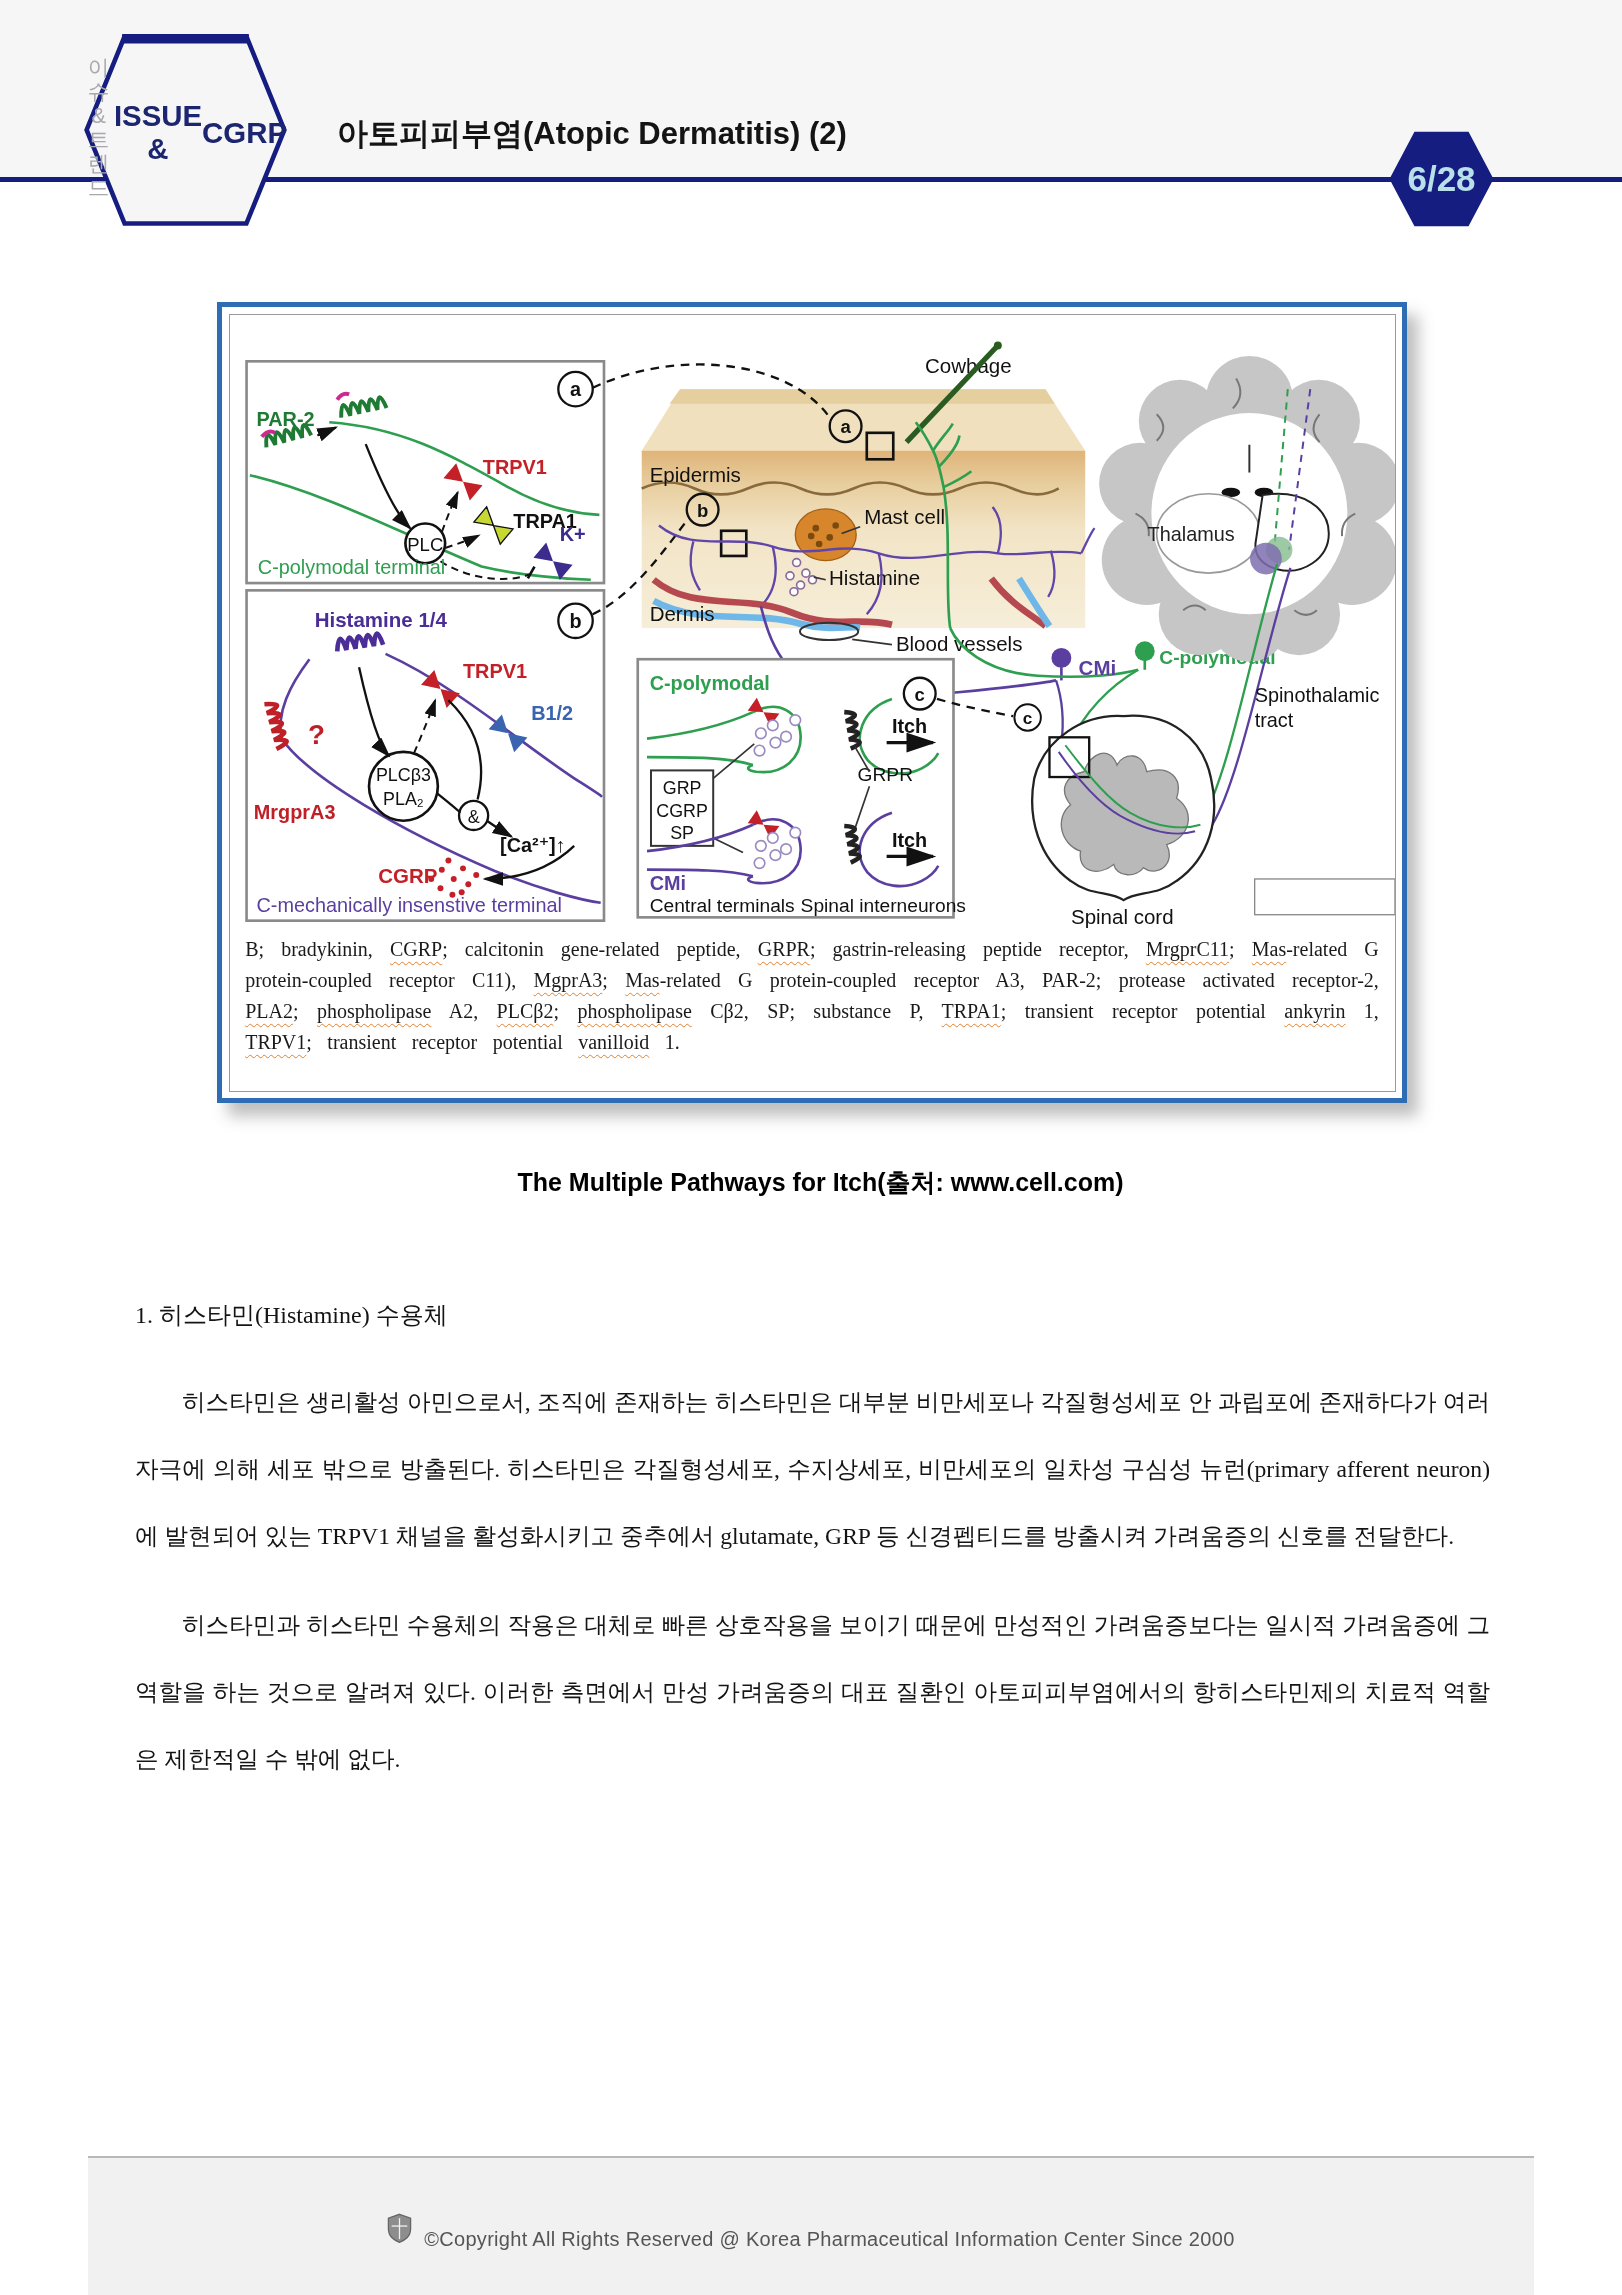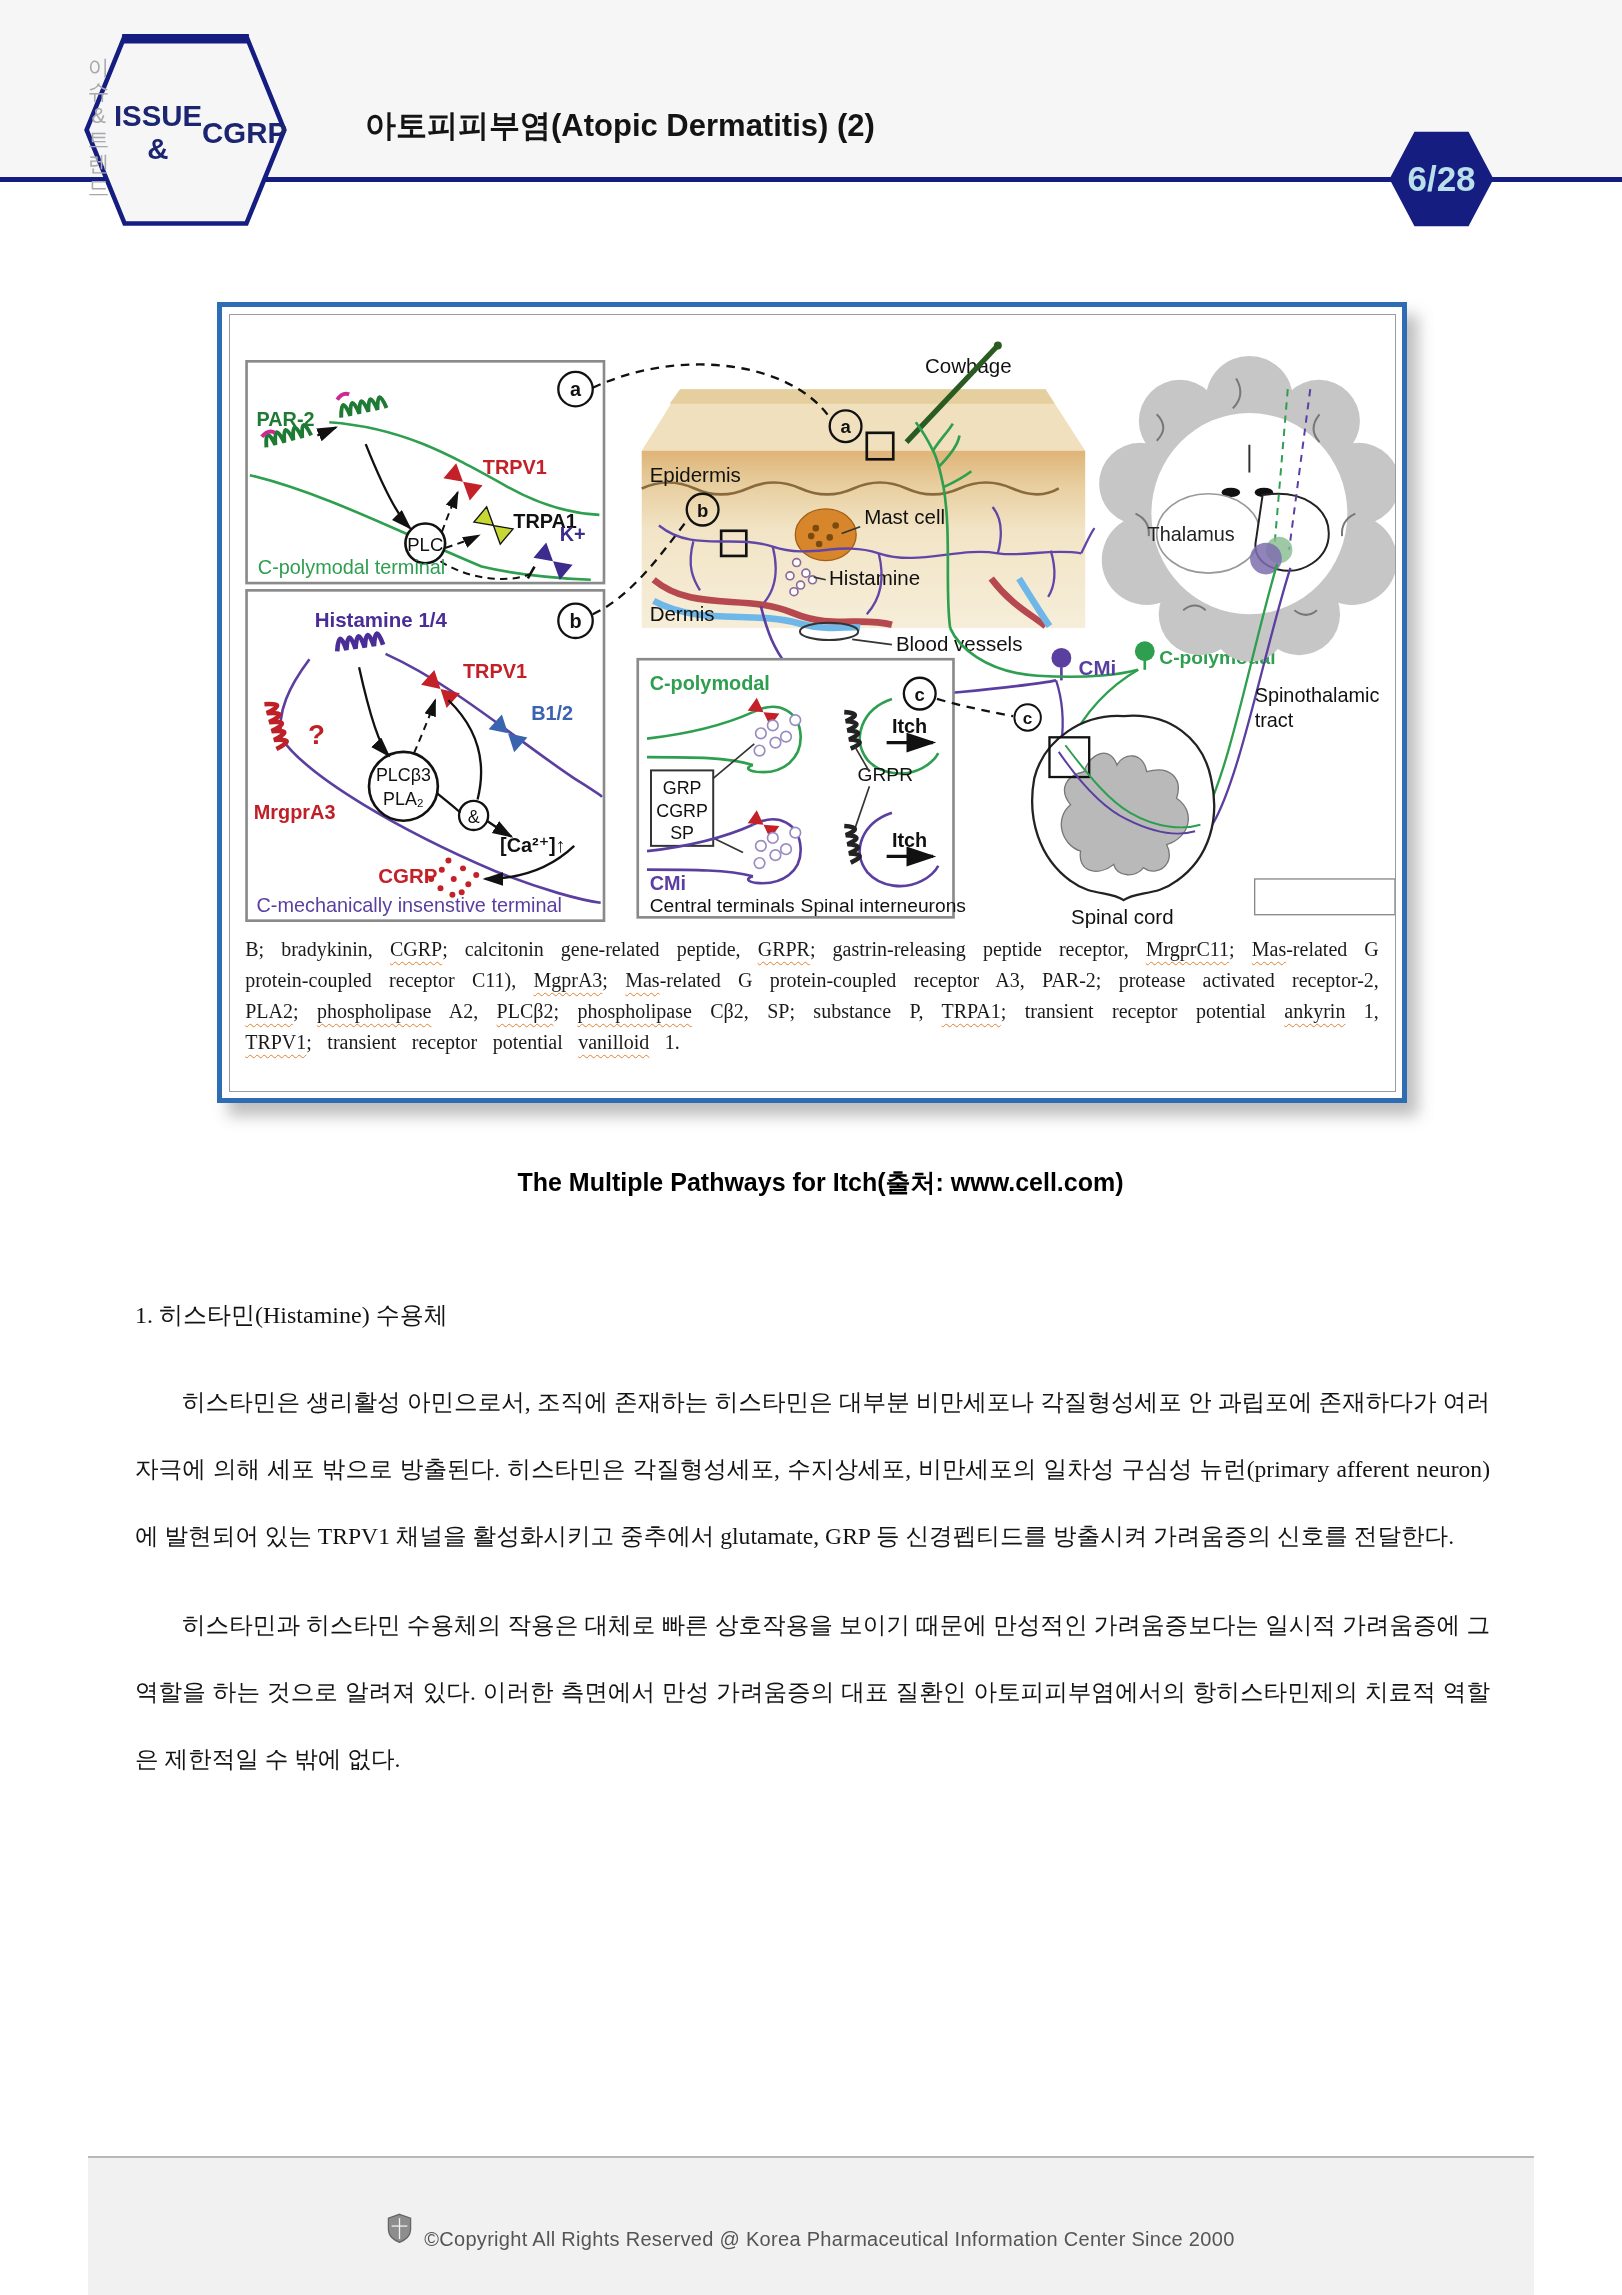--- a/index.html
+++ b/index.html
@@ -9,21 +9,21 @@
 
   
   .header-band{position:absolute;left:0;top:0;width:1623px;height:177px;background:#f6f6f7;}
   .header-line{position:absolute;left:0;top:177px;width:1623px;height:5.2px;background:#151d80;}
   .issue-badge{position:absolute;left:84px;top:33px;width:203px;height:194px;}
   .issue-badge svg{position:absolute;inset:0;}
   .issue-badge .txt{position:absolute;inset:0;display:flex;flex-direction:row;
       align-items:center;justify-content:center;text-align:center;line-height:1.12;}
   .badge-kr{font-size:21.6px;color:#a9a9ad;letter-spacing:0.7px;margin-bottom:3.9px;}
   .badge-en{font-size:29.4px;font-weight:bold;color:#1b2570;letter-spacing:0px;margin-top:6px;}
-  .doc-title{position:absolute;left:337px;top:105px;font-size:31px;font-weight:bold;color:#141414;margin-left:28px;}
+  .doc-title{position:absolute;left:337px;top:113px;font-size:31px;font-weight:bold;color:#141414;}
   .page-hex{position:absolute;left:1389px;top:131px;width:105px;height:96px;}
   .page-hex svg{position:absolute;inset:0;}
   .page-hex .num{position:absolute;inset:0;display:flex;align-items:center;justify-content:center;
       font-size:35px;font-weight:bold;color:#b9e0ea;}
 
   
   .figure-wrap{position:absolute;left:217px;top:302px;width:1180px;height:791px;
       border:5.2px solid #2e6db4;background:#fff;
       box-shadow:10.5px 13px 14.4px rgba(110,110,110,.45);}
   .figure-inner{position:absolute;inset:6.5px;border:1.3px solid #9b9b9b;background:#fff;overflow:hidden;}

